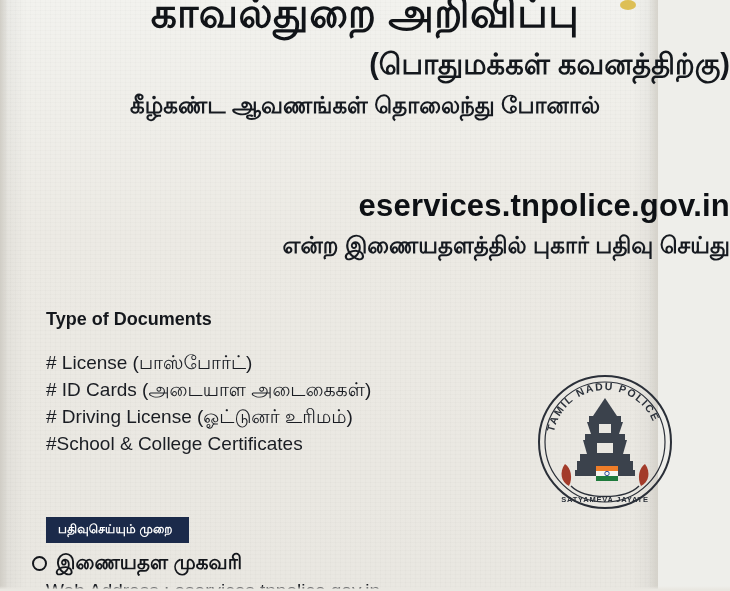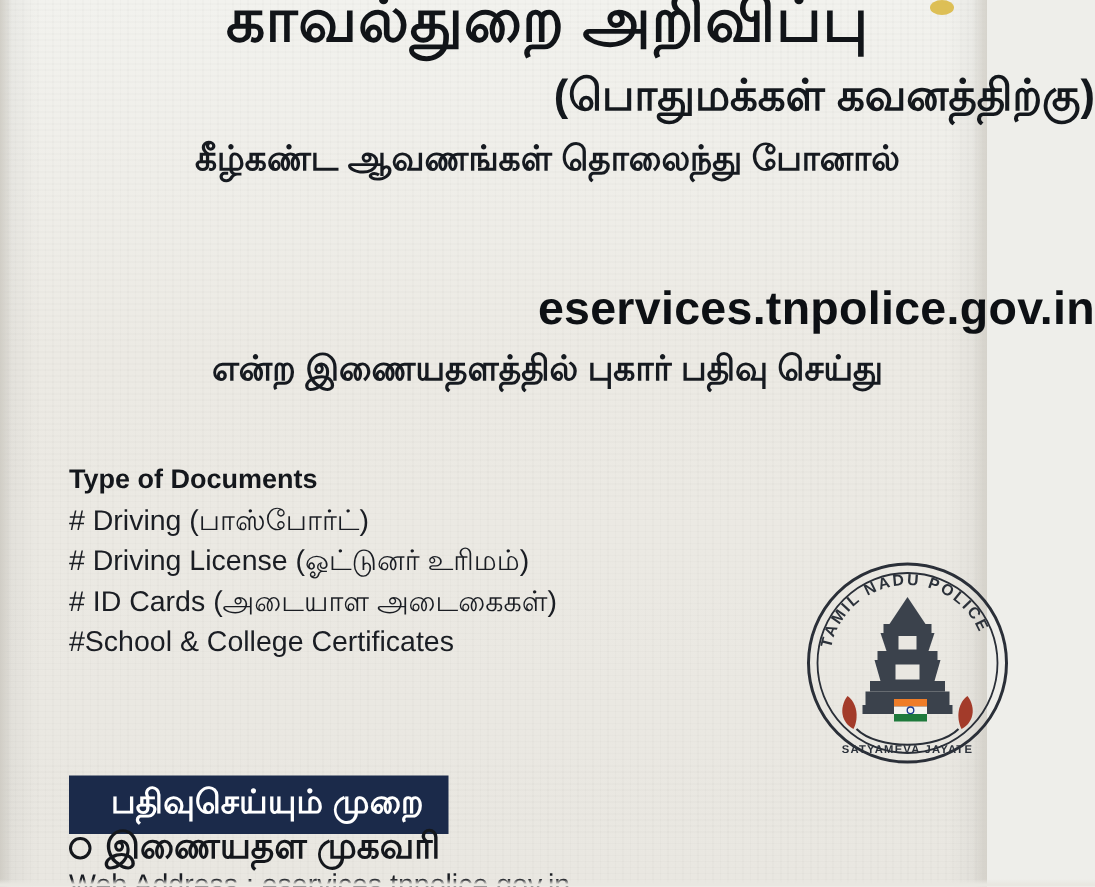--- a/index.html
+++ b/index.html
@@ -91,34 +91,34 @@
     position: absolute;
     top: 188px;
     left: 0;
     width: 730px;
     text-align: right;
     font-size: 31px;
     font-weight: bold;
     color: #0d1014;
     letter-spacing: 0.2px;
   }
-  .line.l3 { top: 232px; }
+  .line.l3 { top: 232px; text-align: right; }
   .line.l4 { top: 272px; }
 
   .doc-section {
     position: absolute;
     left: 46px;
     top: 309px;
     width: 470px;
   }
   .doc-title {
     font-size: 18px;
     font-weight: bold;
     color: #14171c;
-    margin-bottom: 5px;
+    margin-bottom: 20px;
   }
   .doc-item {
     font-size: 19px;
     font-weight: 500;
     color: #1a1d23;
     line-height: 1.42;
     white-space: nowrap;
   }
 
   .emblem {
@@ -128,30 +128,30 @@
     width: 160px;
     height: 148px;
   }
 
   .banner {
     position: absolute;
     left: 46px;
     top: 517px;
     background: #1b2a4a;
     color: #ffffff;
-    font-size: 22px;
-    font-weight: bold;
-    padding: 5px 16px 6px 28px;
+    font-size: 12px;
+    font-weight: bold;
+    padding: 5px 16px 6px 12px;
     letter-spacing: 0.2px;
   }
   .bullet-row {
     position: absolute;
-    left: 46px;
+    left: 32px;
     top: 551px;
-    font-size: 24px;
+    font-size: 20px;
     font-weight: bold;
     color: #14171c;
     white-space: nowrap;
   }
   .bullet-dot {
     display: inline-block;
     width: 11px;
     height: 11px;
     border-radius: 50%;
     border: 2px solid #14171c;
@@ -202,23 +202,23 @@
   <div class="subhead">(பொதுமக்கள் கவனத்திற்கு)</div>
 
   <div class="line l1">கீழ்கண்ட ஆவணங்கள் தொலைந்து போனால்</div>
 
   <div class="url">eservices.tnpolice.gov.in</div>
 
   <div class="line l3">என்ற இணையதளத்தில் புகார் பதிவு செய்து</div>
 
   <div class="doc-section">
     <div class="doc-title">Type of Documents</div>
-    <div class="doc-item"># Driving (பாஸ்போர்ட்)</div>
+    <div class="doc-item"># License (பாஸ்போர்ட்)</div>
+    <div class="doc-item"># ID Cards (அடையாள அடைகைகள்)</div>
     <div class="doc-item"># Driving License (ஓட்டுனர் உரிமம்)</div>
-    <div class="doc-item"># ID Cards (அடையாள அடைகைகள்)</div>
     <div class="doc-item">#School &amp; College Certificates</div>
   </div>
 
   <div class="emblem">
     <svg width="160" height="148" viewBox="0 0 160 148" xmlns="http://www.w3.org/2000/svg">
       <circle cx="80" cy="74" r="66" fill="none" stroke="#2a2f38" stroke-width="2"></circle>
       <circle cx="80" cy="74" r="60" fill="none" stroke="#2a2f38" stroke-width="1.2"></circle>
       <path id="emb-top" d="M 28 74 A 52 52 0 0 1 132 74" fill="none" stroke="none"></path>
       <text font-family="Liberation Sans, sans-serif" font-size="10.5" font-weight="bold" fill="#2b313a" letter-spacing="1.6">
         <textPath href="#emb-top" startOffset="6%">TAMIL NADU POLICE</textPath>

